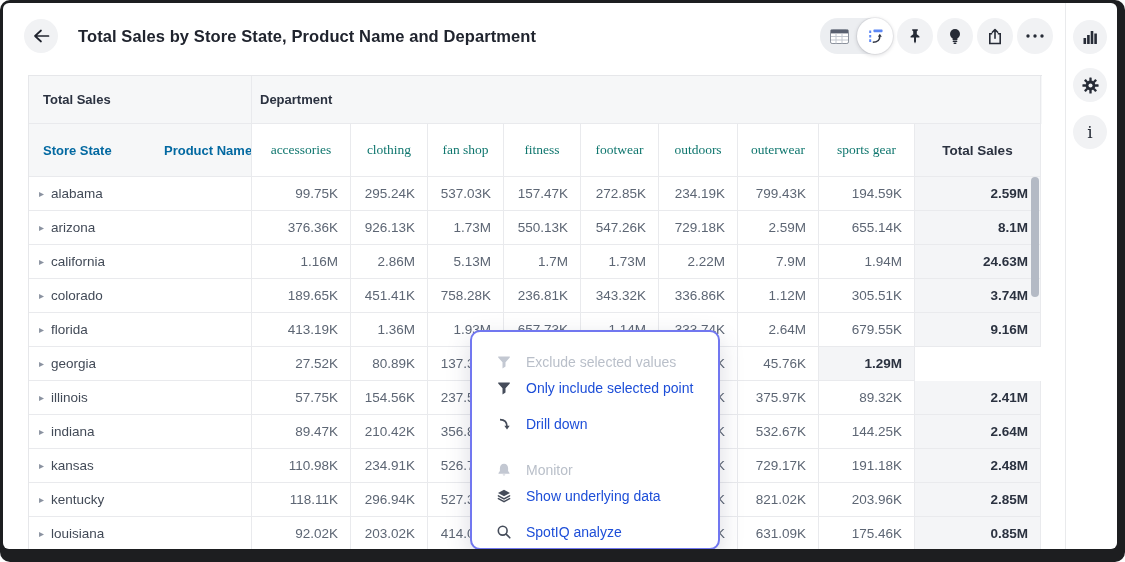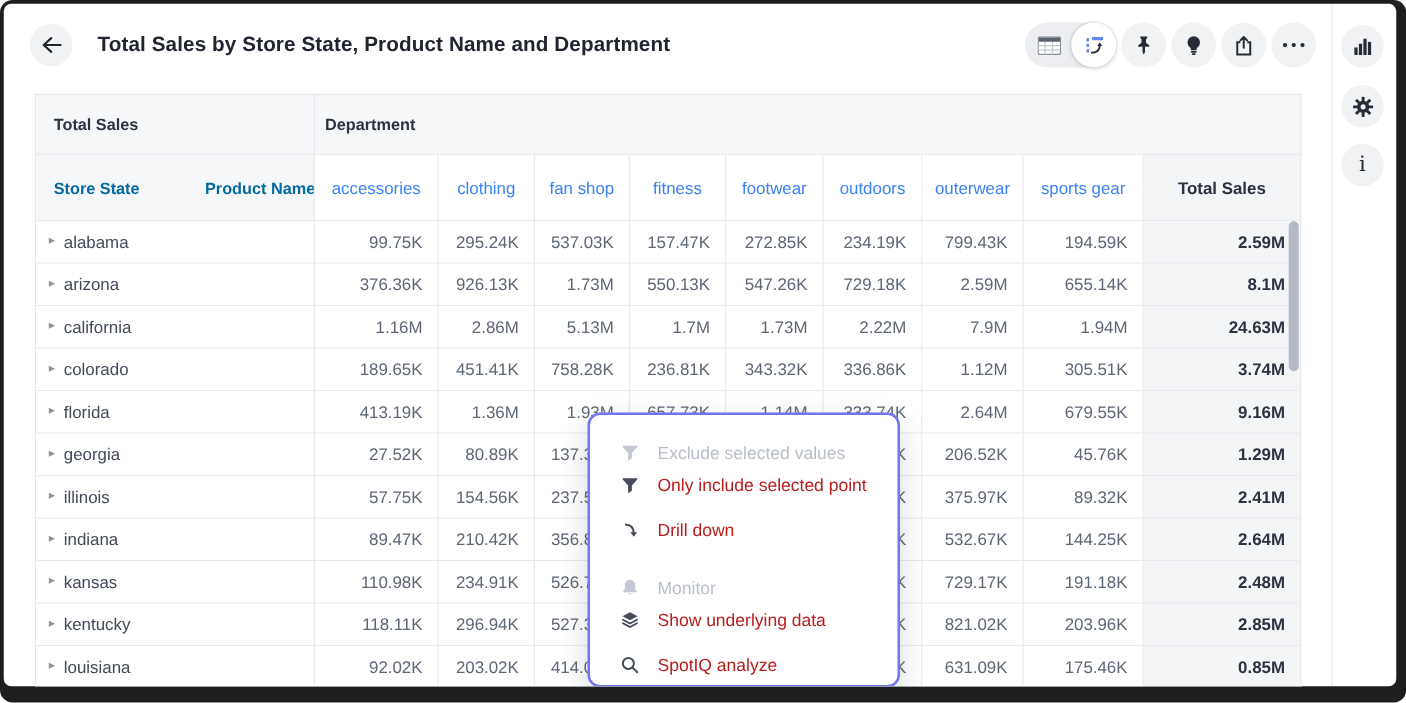--- a/index.html
+++ b/index.html
@@ -27,37 +27,37 @@
   .trow { display:grid; grid-template-columns:223px 99px 77px 76px 77px 78px 79px 81px 96px 126px; }
   .trow-h1 { display:grid; grid-template-columns:223px 789px; height:48px; background:#f6f7f8; }
   .cell { border-right:1px solid #e9eaed; border-bottom:1px solid #e9eaed; display:flex; align-items:center; overflow:hidden; white-space:nowrap; }
   .hg { font-size:13px; font-weight:700; color:#2b3240; padding-left:14px; }
   .hg2 { padding-left:8px; }
   .h2row { height:53px; }
   .h2-left { background:#f6f7f8; position:relative; }
   .h2-left .lbl { position:absolute; font-size:13px; font-weight:700; color:#0369a1; }
   .h2-left .lbl.a { left:14px; }
   .h2-left .lbl.b { left:135px; }
-  .colhead { justify-content:center; font-size:13.5px; color:#3b82f6; cursor:pointer; background:#fff; }
+  .colhead { justify-content:center; font-size:13.5px; color:#0f766e; cursor:pointer; background:#fff;font-family:Liberation Serif, serif; }
   .tot-head { justify-content:center; font-size:13.5px; font-weight:700; color:#2b3240; background:#f4f5f7; cursor:pointer; }
   .drow { height:34px; }
   .state-cell { font-size:13.5px; color:#424a57; padding-left:10px; cursor:pointer; background:#fff; }
   .caret { color:#8a92a0; font-size:10px; margin-right:7px; transform:translateY(-0.5px); }
   .val { justify-content:flex-end; padding-right:12px; font-size:13.5px; color:#5d6674; background:#fff; cursor:pointer; }
   .tot { justify-content:flex-end; padding-right:12px; font-size:13.5px; font-weight:700; color:#2b3240; background:#f4f5f7; cursor:pointer; }
 
   
   .sb-track { position:absolute; left:1028px; top:174px; width:8px; height:370px; }
   .sb-thumb { position:absolute; left:0; top:0; width:8px; height:120px; border-radius:4px; background:#b4bac5; cursor:pointer; }
 
   
   .menu { position:absolute; left:467px; top:327px; width:250px; height:220px; background:#ffffff; border:2px solid #7177f0; border-radius:10px; box-shadow:0 8px 24px rgba(50,55,90,.18); padding-top:2px; }
   .mitem { height:36px; display:flex; align-items:center; padding-left:24px; cursor:pointer; }
   .mitem .mico { width:16px; height:16px; margin-right:14px; color:#454c5a; display:flex; align-items:center; justify-content:center; }
-  .mitem .mlab { font-size:14px; color:#b91c1c; }
+  .mitem .mlab { font-size:14px; color:#1d4ed8; }
   .mitem.disabled { cursor:default;align-items:flex-end; }
   .mitem.disabled .mico { color:#c3c8d2; }
   .mitem.disabled .mlab { color:#b9bfc9; }
   svg { display:block; }
 </style>
 </head>
 <body>
 
 <div class="frame">
   <div class="app">
@@ -261,21 +261,20 @@
             <div class="cell state-cell">
               <span class="caret">▸</span>
               <span>georgia</span>
             </div>
             <div class="cell val">27.52K</div>
             <div class="cell val">80.89K</div>
             <div class="cell val">137.38K</div>
             <div class="cell val"></div>
             <div class="cell val"></div>
             <div class="cell val">189.24K</div>
-            <div class="cell val">206.52K</div>
             <div class="cell val">45.76K</div>
             <div class="cell tot">1.29M</div>
           </div>
           <div class="trow drow">
             <div class="cell state-cell">
               <span class="caret">▸</span>
               <span>illinois</span>
             </div>
             <div class="cell val">57.75K</div>
             <div class="cell val">154.56K</div>

